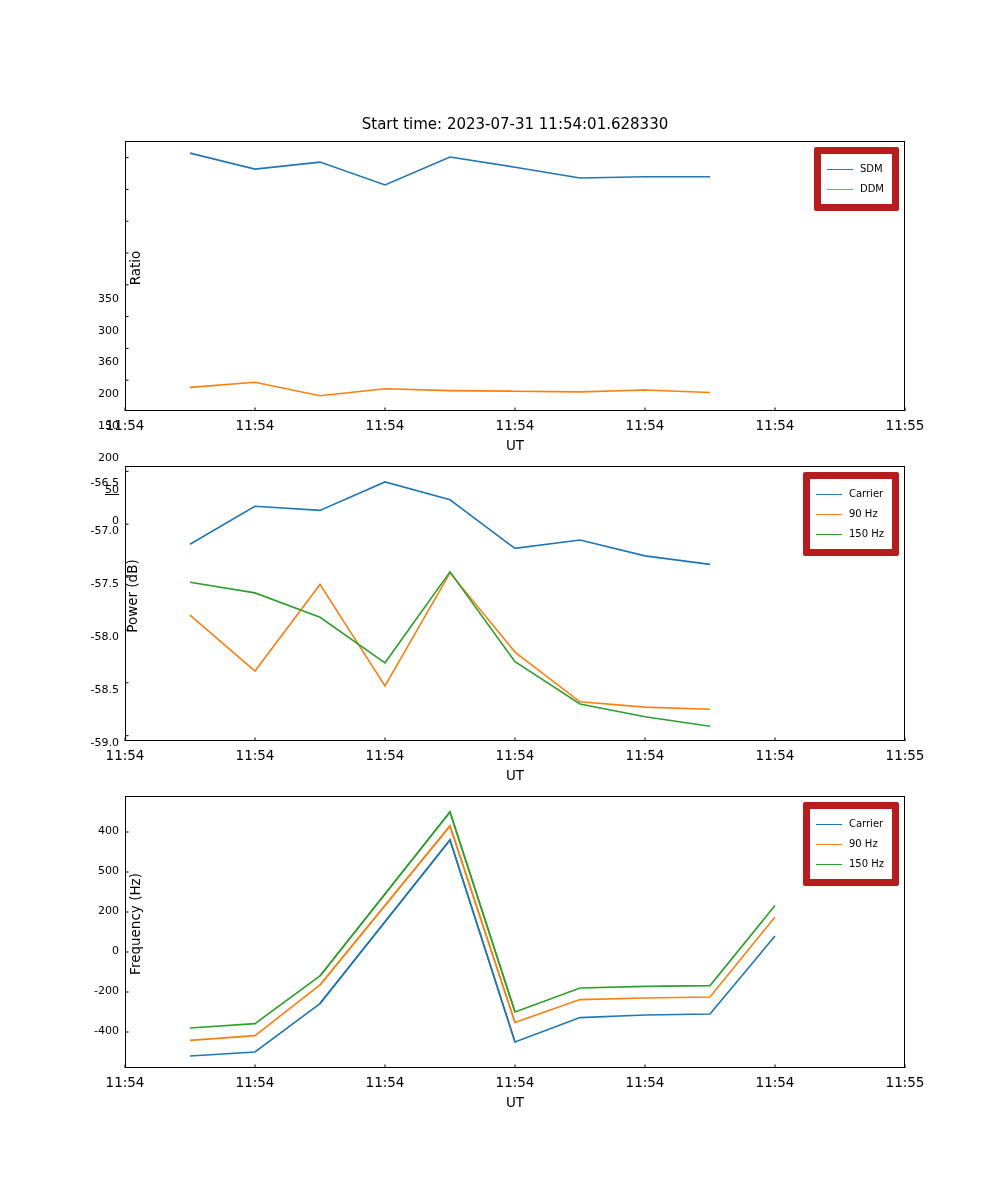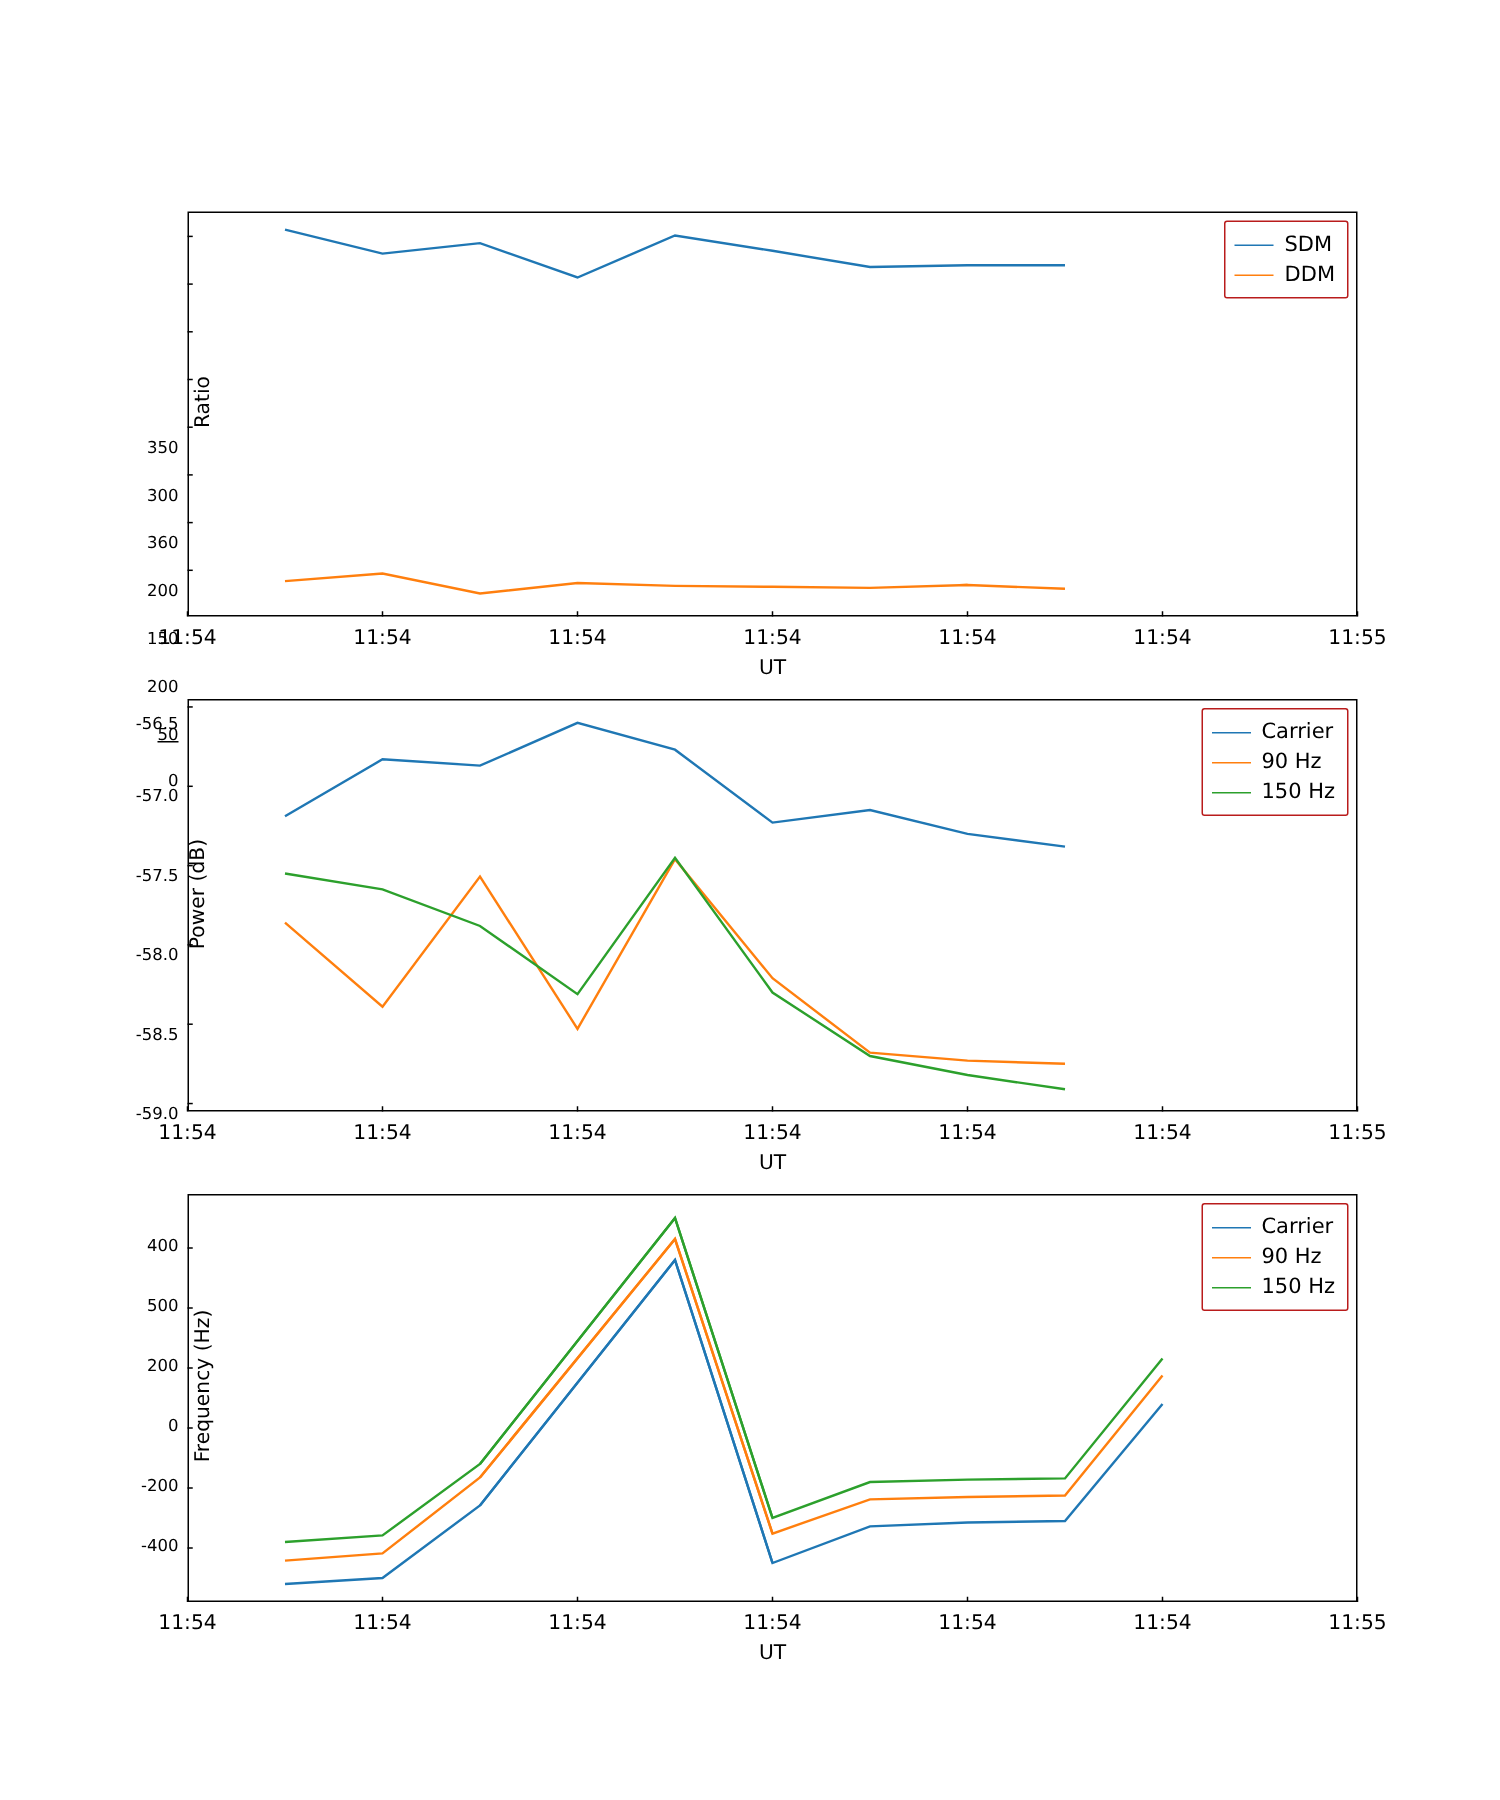--- a/index.html
+++ b/index.html
@@ -64,25 +64,25 @@
     white-space: nowrap;
   }
   .tick-label-x {
     position: absolute;
     font-size: 13.5px;
     text-align: center;
     white-space: nowrap;
   }
   .legend {
     position: absolute;
-    border: 1px solid #b91c1c;
+    border: 7px solid #b91c1c;
     background: rgba(255,255,255,0.9);
     border-radius: 2px;
     padding: 5px 8px 5px 6px;
-    font-size: 14px;
+    font-size: 10px;
     line-height: 20px;
   }
   .legend-row {
     display: flex;
     align-items: center;
     height: 20px;
     white-space: nowrap;
   }
   .legend-swatch {
     display: inline-block;
@@ -101,20 +101,21 @@
     stroke-width: 1;
   }
 </style>
 </head>
 <body>
 
 <div class="figure">
 
   <div class="panel" style="left:125px; top:141px; width:780px; height:270px;">
     <div class="axes-frame"></div>
+    <div class="plot-title">Start time: 2023-07-31 11:54:01.628330</div>
 
     <div class="tick-label-y" style="right:786px; top:150.8px; width:60px;">350</div>
     <div class="tick-label-y" style="right:786px; top:182.6px; width:60px;">300</div>
     <div class="tick-label-y" style="right:786px; top:214.4px; width:60px;">360</div>
     <div class="tick-label-y" style="right:786px; top:246.2px; width:60px;">200</div>
     <div class="tick-label-y" style="right:786px; top:278.0px; width:60px;">150</div>
     <div class="tick-label-y" style="right:786px; top:309.8px; width:60px;">200</div>
     <div class="tick-label-y" style="right:786px; top:341.6px; width:60px;text-decoration:underline;">50</div>
     <div class="tick-label-y" style="right:786px; top:373.4px; width:60px;">0</div>
 

